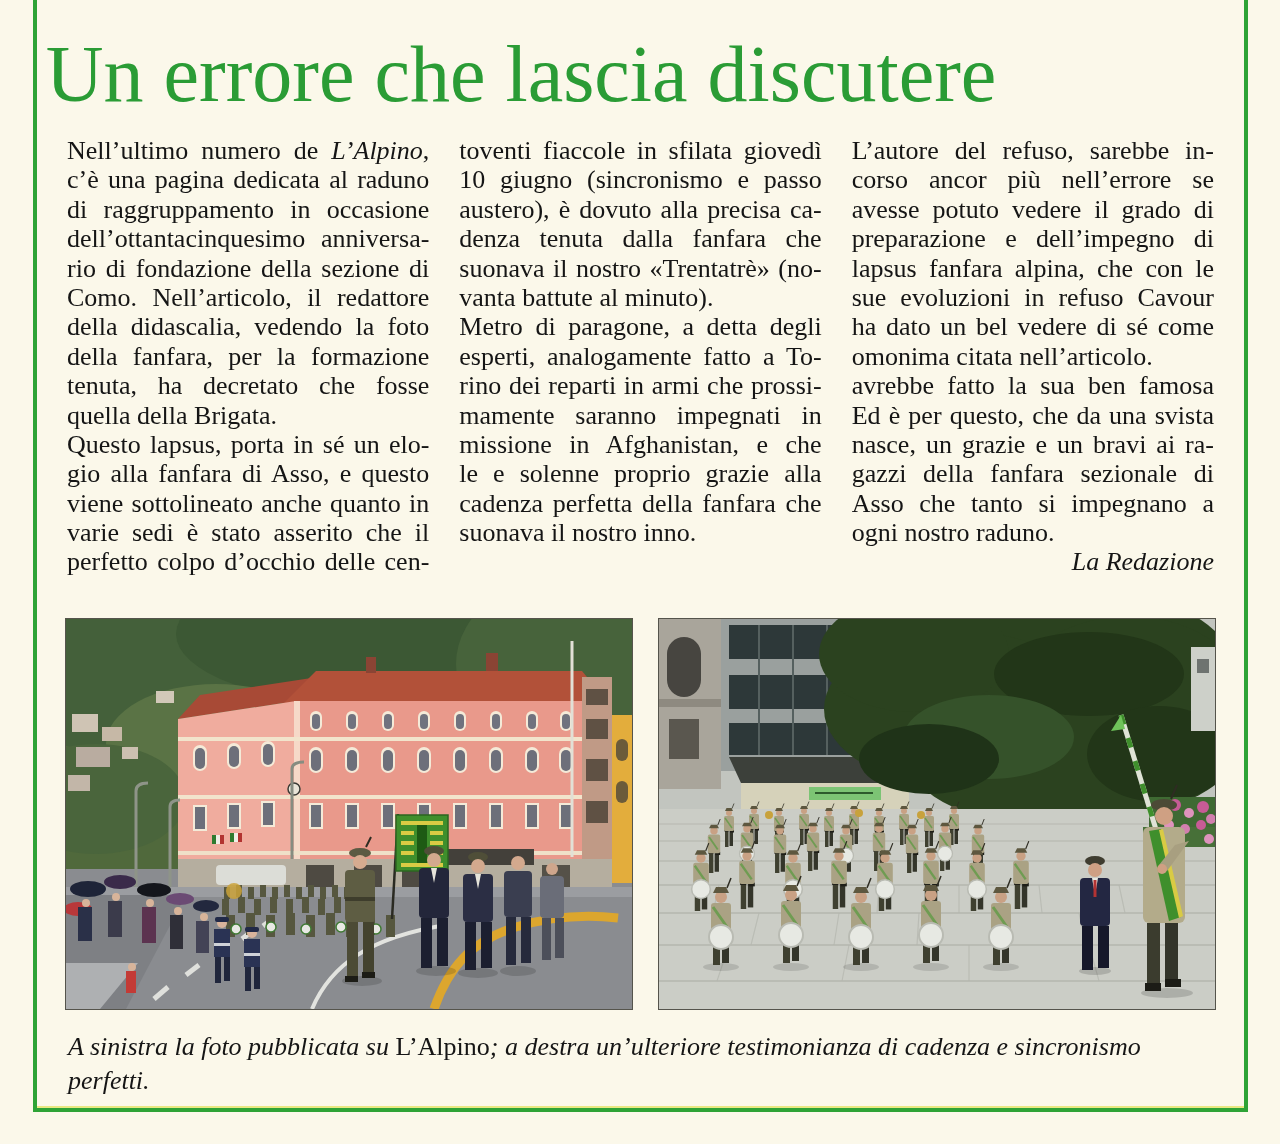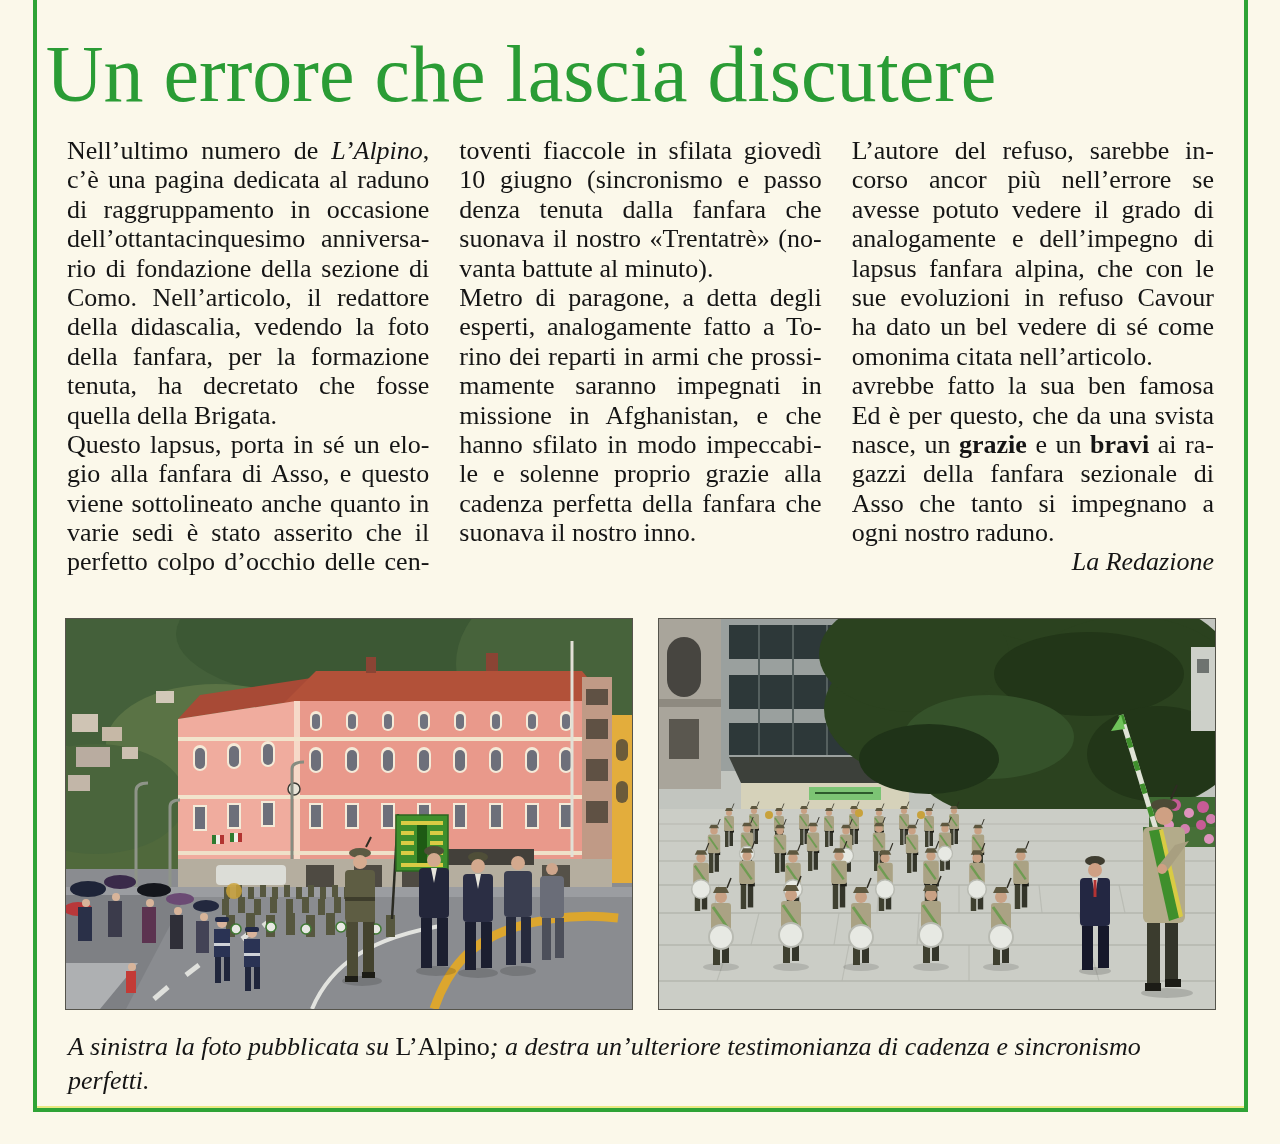--- a/index.html
+++ b/index.html
@@ -26,21 +26,21 @@
   }
   .columns {
     position:absolute; left:67px; top:136px; width:1147px;
     display:flex; gap:30px;
   }
   .col { width:367px; font-size:26px; line-height:29.4px; }
   .line { text-align:justify; text-align-last:justify; height:29.4px; overflow:hidden; }
   .line.end { text-align-last:left; }
   .line.right { text-align-last:right; }
   .line.i, .i { font-style:italic; }
-  .b { font-weight:bold; }
+  .b { font-weight:normal; }
   .photo {
     position:absolute; top:619px; height:390px;
     outline:1px solid #55544c;
     background:#9a9c98;
   }
   .photo svg { display:block; width:100%; height:100%; }
   .photo-left  { left:66px;  width:566px; }
   .photo-right { left:659px; width:556px; }
   .caption {
     position:absolute; left:68px; top:1030px; width:1150px;
@@ -69,38 +69,38 @@
       <div class="line end"><span>quella della Brigata.</span></div>
       <div class="line"><span>Questo lapsus, porta in sé un elo-</span></div>
       <div class="line"><span>gio alla fanfara di Asso, e questo</span></div>
       <div class="line"><span>viene sottolineato anche quanto in</span></div>
       <div class="line"><span>varie sedi è stato asserito che il</span></div>
       <div class="line"><span>perfetto colpo d’occhio delle cen-</span></div>
     </div>
   <div class="col">
       <div class="line"><span>toventi fiaccole in sfilata giovedì</span></div>
       <div class="line"><span>10 giugno (sincronismo e passo</span></div>
+      <div class="line"><span>austero), è dovuto alla precisa ca-</span></div>
       <div class="line"><span>denza tenuta dalla fanfara che</span></div>
       <div class="line"><span>suonava il nostro «Trentatrè» (no-</span></div>
       <div class="line end"><span>vanta battute al minuto).</span></div>
       <div class="line"><span>Metro di paragone, a detta degli</span></div>
       <div class="line"><span>esperti, analogamente fatto a To-</span></div>
       <div class="line"><span>rino dei reparti in armi che prossi-</span></div>
       <div class="line"><span>mamente saranno impegnati in</span></div>
       <div class="line"><span>missione in Afghanistan, e che</span></div>
-      <div class="line"><span>hanno sfilato in modo impeccabi-</span></div>
       <div class="line"><span>le e solenne proprio grazie alla</span></div>
       <div class="line"><span>cadenza perfetta della fanfara che</span></div>
       <div class="line end"><span>suonava il nostro inno.</span></div>
     </div>
   <div class="col">
       <div class="line"><span>L’autore del refuso, sarebbe in-</span></div>
       <div class="line"><span>corso ancor più nell’errore se</span></div>
       <div class="line"><span>avesse potuto vedere il grado di</span></div>
-      <div class="line"><span>analogamente e dell’impegno di</span></div>
+      <div class="line"><span>preparazione e dell’impegno di</span></div>
       <div class="line"><span>lapsus fanfara alpina, che con le</span></div>
       <div class="line"><span>sue evoluzioni in refuso Cavour</span></div>
       <div class="line"><span>ha dato un bel vedere di sé come</span></div>
       <div class="line end"><span>omonima citata nell’articolo.</span></div>
       <div class="line"><span>avrebbe fatto la sua ben famosa</span></div>
       <div class="line"><span>Ed è per questo, che da una svista</span></div>
       <div class="line"><span>nasce, un </span><span class="b">grazie</span><span> e un </span><span class="b">bravi</span><span> ai ra-</span></div>
       <div class="line"><span>gazzi della fanfara sezionale di</span></div>
       <div class="line"><span>Asso che tanto si impegnano a</span></div>
       <div class="line end"><span>ogni nostro raduno.</span></div>

